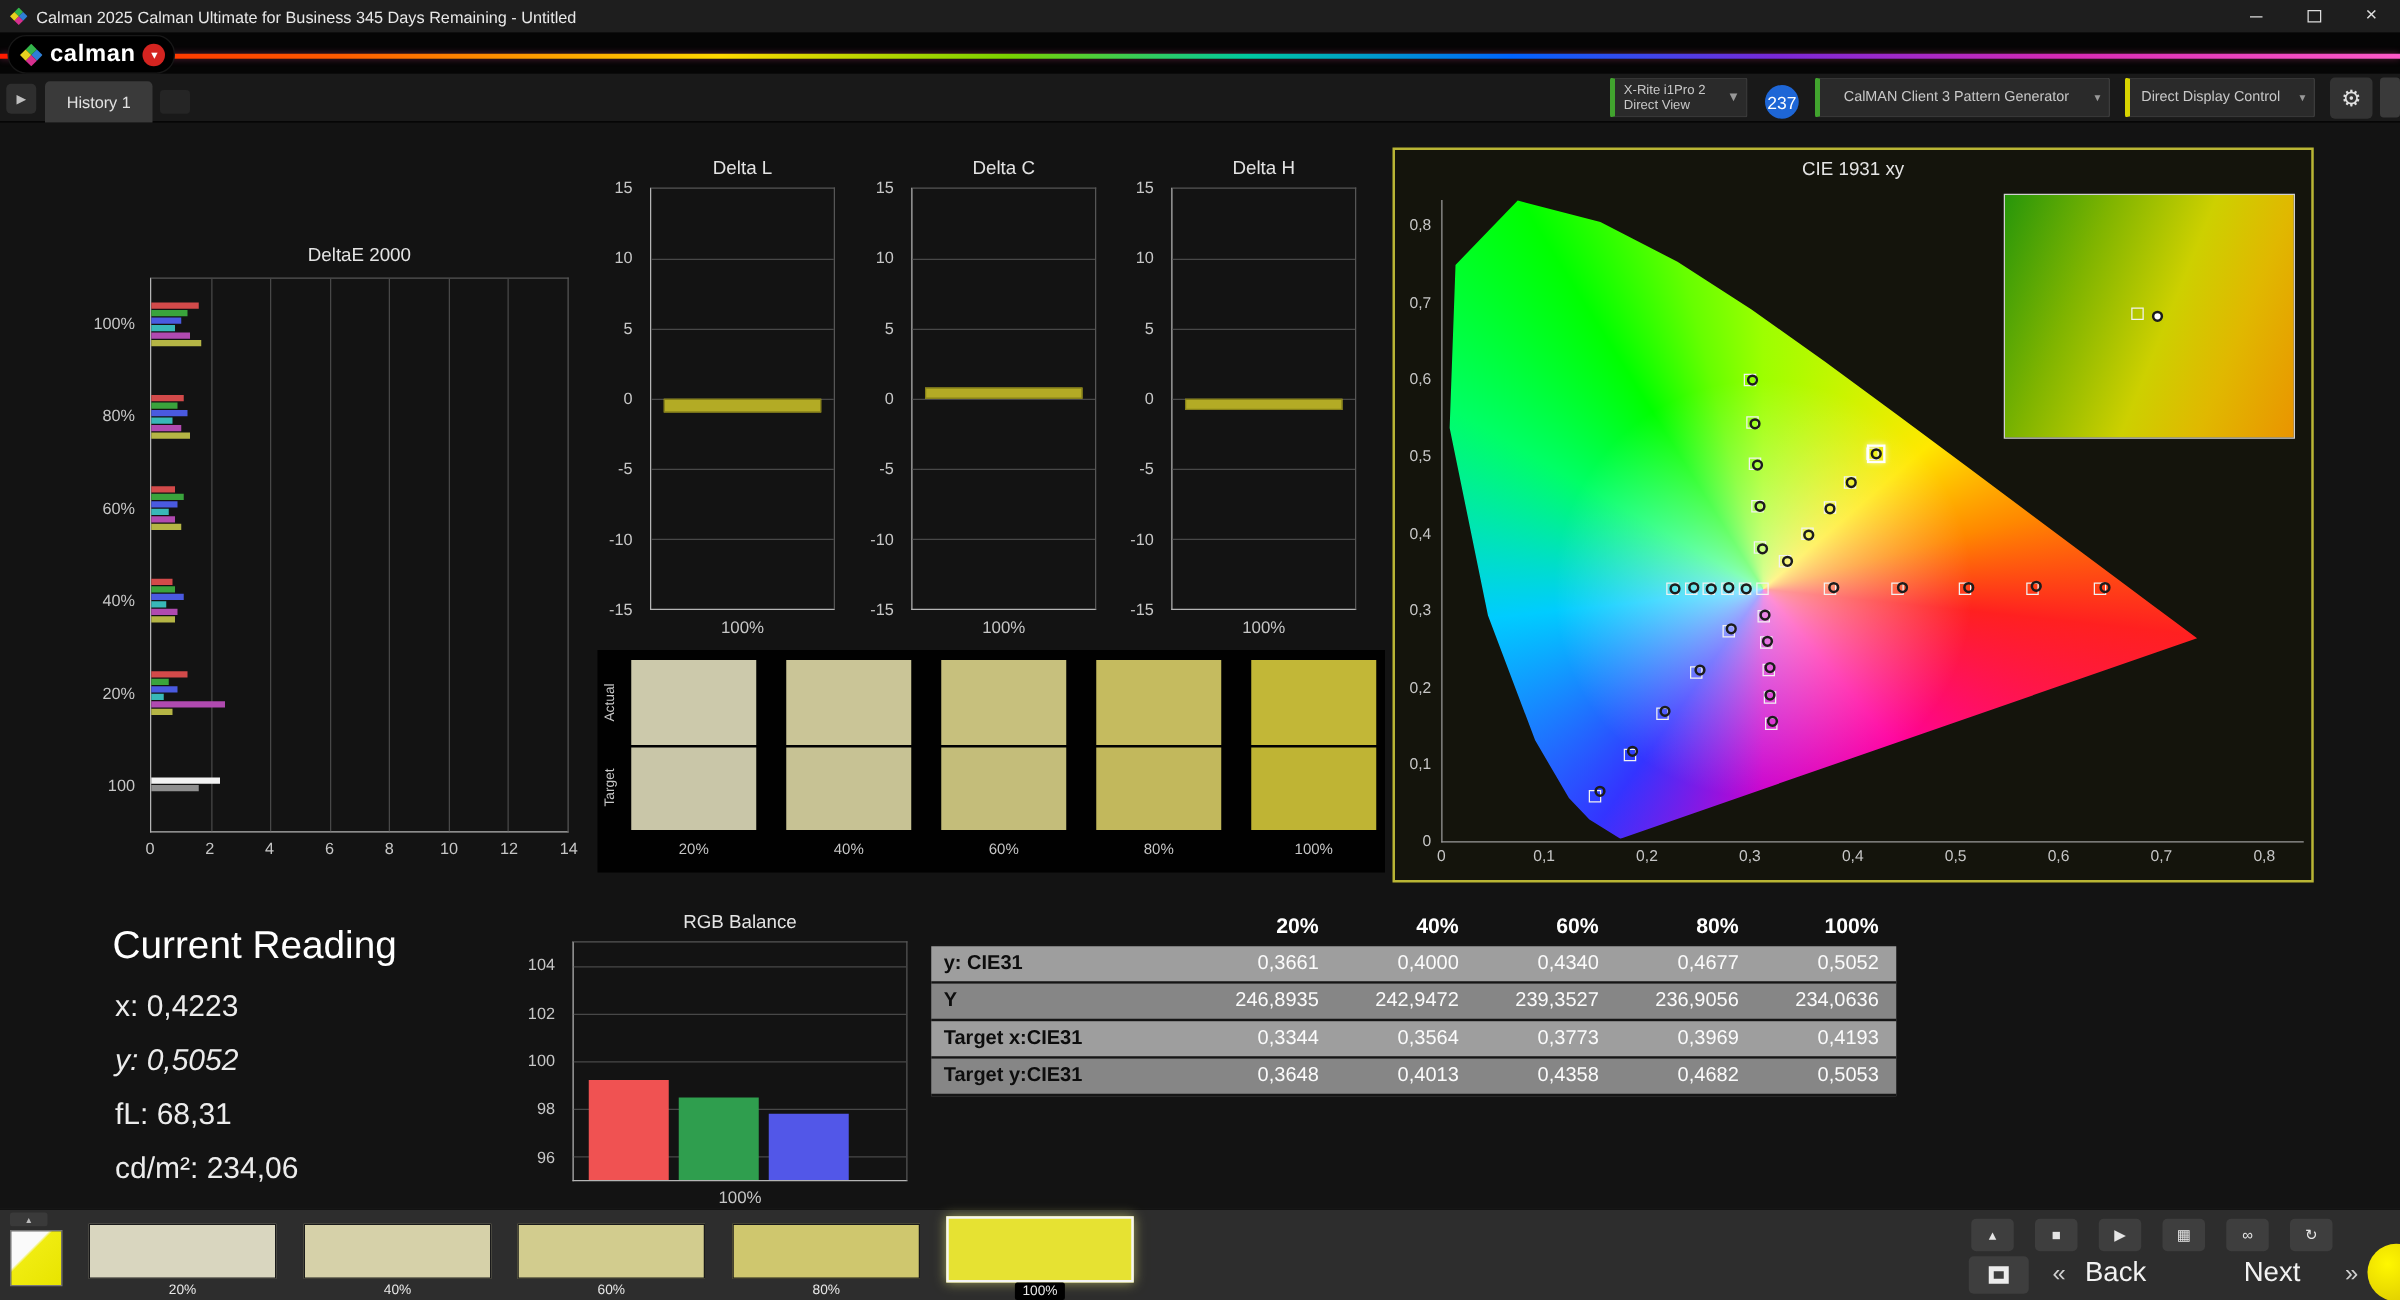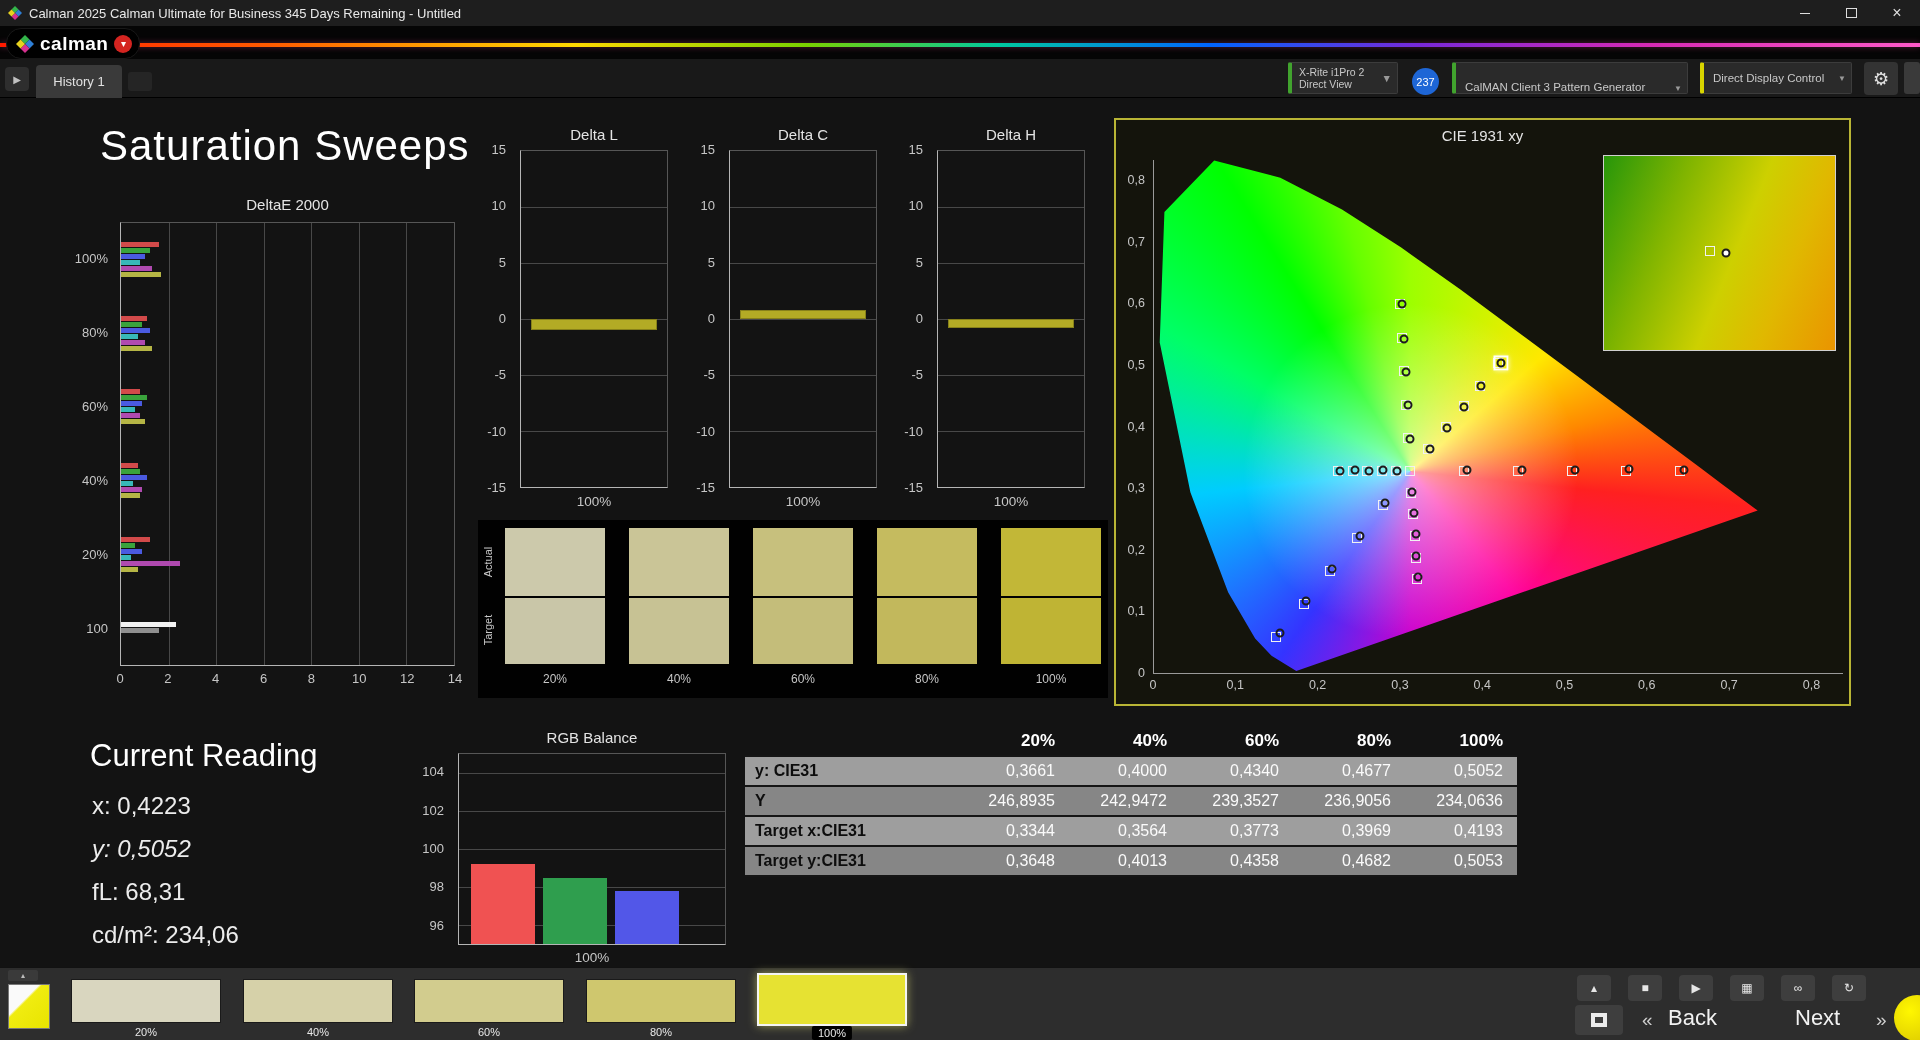--- a/index.html
+++ b/index.html
@@ -34,22 +34,22 @@
     color:#e2e2e2;font-size:13px;display:flex;align-items:center;justify-content:center;}
   .tab-ghost{position:absolute;left:128px;top:13px;width:24px;height:19px;background:#252525;border-radius:3px;}
   .dd{position:absolute;top:3px;height:32px;background:#2a2a2a;border:1px solid #3c3c3c;border-radius:2px;
     box-sizing:border-box;display:flex;align-items:center;color:#c8c8c8;}
   .dd-caret{position:absolute;right:5px;font-size:8px;color:#999;}
   .dd-green{border-left:4px solid #41a32e;}
   .dd-yellow{border-left:4px solid #d8d400;}
   #dd-meter{left:1288px;width:110px;flex-direction:column;justify-content:center;align-items:flex-start;padding-left:7px;gap:1px;}
   #dd-meter span{font-size:10.5px;line-height:11px;}
   .badge{position:absolute;left:1412px;top:9px;width:27px;height:27px;border-radius:50%;background:#1e66d6;color:#fff;
-    font-size:11px;display:flex;align-items:center;justify-content:center;}
-  #dd-pattern{left:1452px;width:236px;padding-left:9px;font-size:11.5px;align-items:flex-end;}
+    font-size:14px;display:flex;align-items:center;justify-content:center;}
+  #dd-pattern{left:1452px;width:236px;padding-left:19px;font-size:11.5px;}
   #dd-display{left:1700px;width:152px;padding-left:9px;font-size:11.5px;}
   .gear-btn{position:absolute;left:1864px;top:3px;width:34px;height:33px;background:#333;border-radius:4px;
     display:flex;align-items:center;justify-content:center;font-size:18px;color:#e0e0e0;}
   .edge-sliver{position:absolute;left:1904px;top:3px;width:16px;height:32px;background:#3a3a3a;border-radius:3px;}
 
   
   .page-title{position:absolute;left:100px;top:122px;font-size:42px;font-weight:300;color:#fff;letter-spacing:1px;}
   .chart-title{position:absolute;text-align:center;font-size:15px;color:#e4e4e4;}
   .plot{position:absolute;box-sizing:border-box;border:1px solid #565656;border-left-color:#b5b5b5;border-bottom-color:#b5b5b5;}
   .grid-v{position:absolute;top:0;bottom:0;width:1px;background:#484848;}
@@ -223,21 +223,20 @@
     <div class="dd dd-yellow" id="dd-display">
       <span>Direct Display Control</span>
       <span class="dd-caret">▼</span>
     </div>
     <div class="gear-btn">
         <span>⚙</span>
       </div>
     <div class="edge-sliver"></div>
   </div>
 
-  <div class="page-title">Saturation Sweeps</div>
 
   <div class="chart-title" id="deltae-title">DeltaE 2000</div>
   <div class="plot" id="deltae-plot">
       <div class="grid-v" style="left: 14.2857%;"></div>
       <div class="grid-v" style="left: 28.5714%;"></div>
       <div class="grid-v" style="left: 42.8571%;"></div>
       <div class="grid-v" style="left: 57.1429%;"></div>
       <div class="grid-v" style="left: 71.4286%;"></div>
       <div class="grid-v" style="left: 85.7143%;"></div>
       <div class="de-bar" style="background: rgb(210, 74, 74); width: 11.4286%; top: calc(8.33333% - 18px);"></div>

